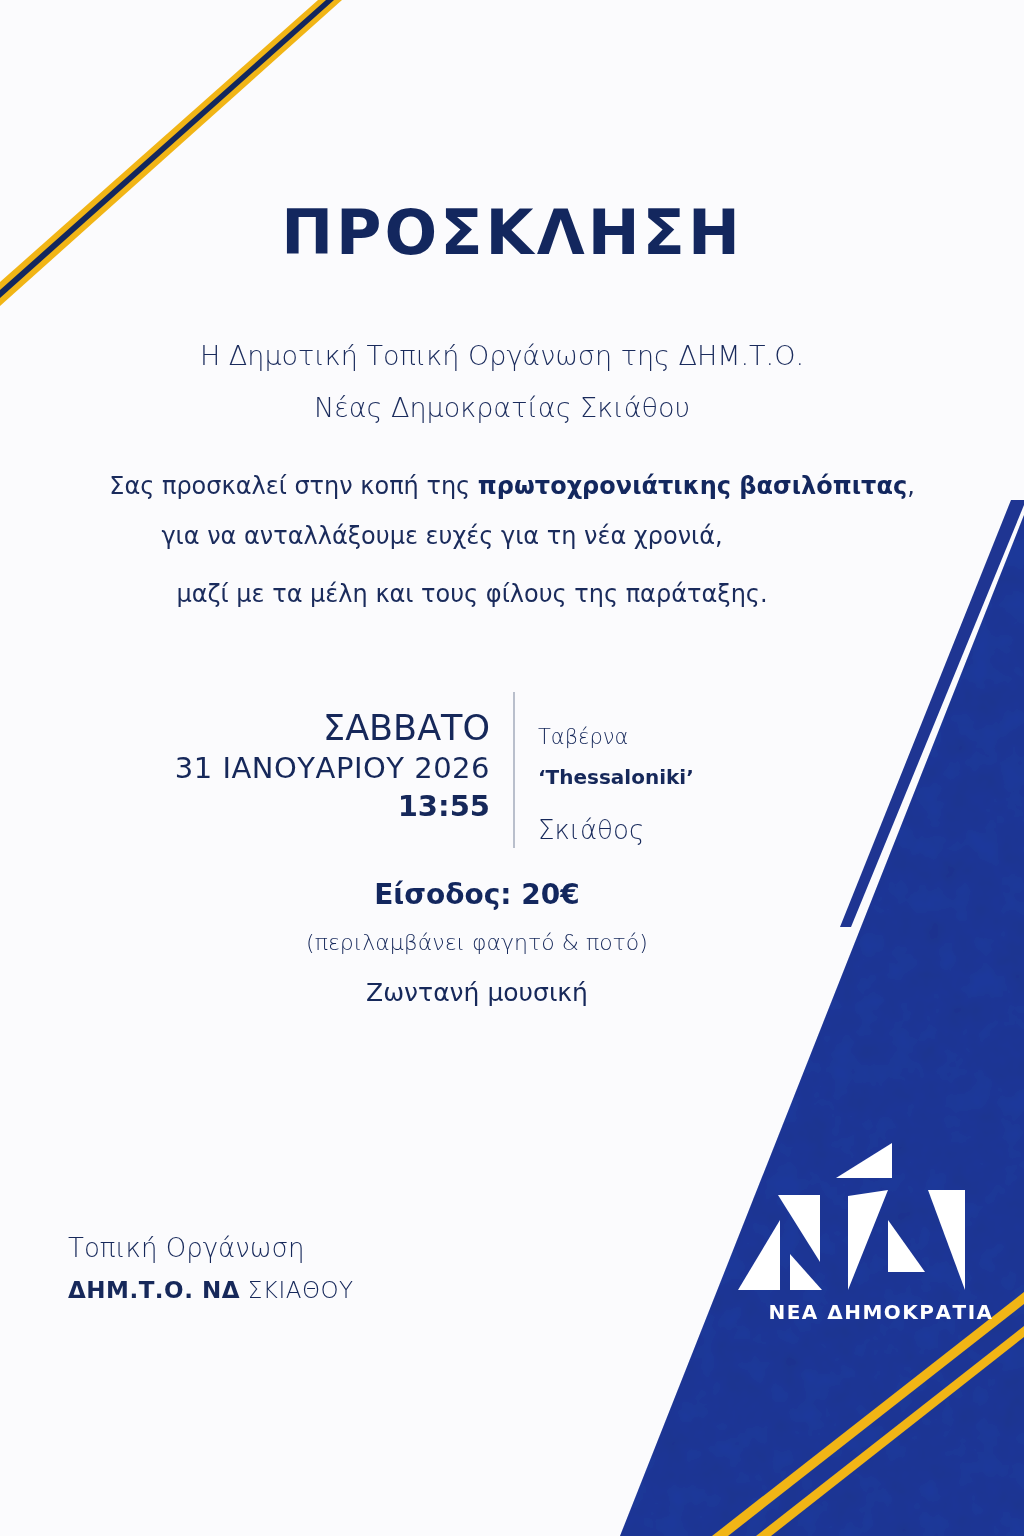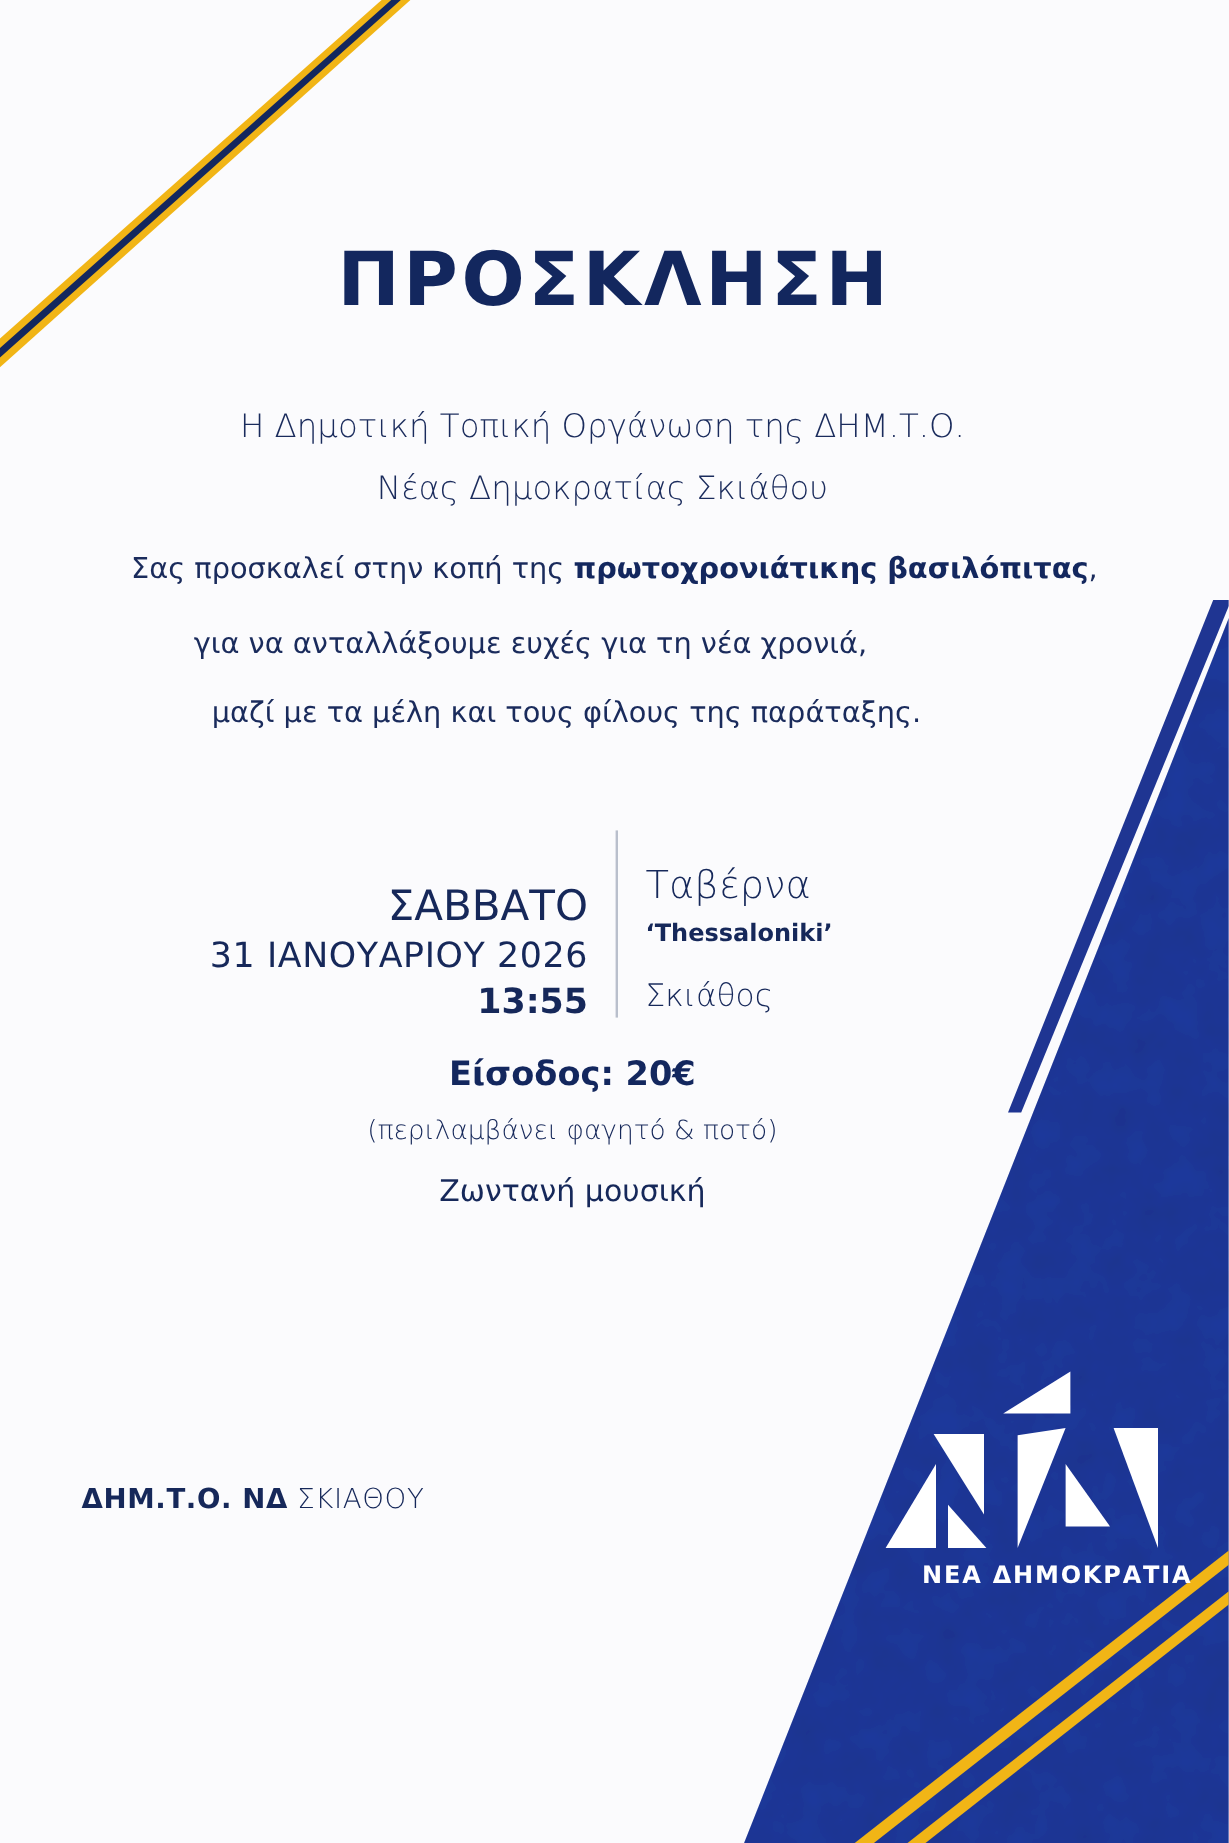--- a/index.html
+++ b/index.html
@@ -11,35 +11,35 @@
     }
     .deco { position: absolute; left: 0; top: 0; width: 1024px; height: 1536px; }
     .center-text { position: absolute; left: 0; width: 1024px; text-align: center; }
     .title {
       top: 196px; font-size: 62px; font-weight: 700; letter-spacing: 3px; color: #13275e;
     }
     .org-line { font-size: 27px; font-weight: 300; color: #1a2b5c; }
     .org1 { top: 340px; left: -10px; }
     .org2 { top: 392px; left: -10px; }
     .inv { font-size: 24px; color: #1a2b5c; }
-    .inv1 { top: 460px; }
+    .inv1 { top: 472px; }
     .inv1 b { font-weight: 700; color: #13275e; }
     .inv2 { top: 522px; left: -70px; }
     .inv3 { top: 580px; left: -40px; }
     .date-block {
-      position: absolute; right: 534px; top: 736px; text-align: right; color: #16285a;
+      position: absolute; right: 534px; top: 708px; text-align: right; color: #16285a;
     }
     .date-block .day { font-size: 35px; font-weight: 400; line-height: 40px; }
     .date-block .date { font-size: 29px; font-weight: 400; line-height: 40px; letter-spacing: 0.5px; }
     .date-block .time { font-size: 29px; font-weight: 700; line-height: 36px; }
     .divider {
       position: absolute; left: 513px; top: 692px; width: 2px; height: 156px; background: #b9bfcc;
     }
     .venue-block { position: absolute; left: 538px; top: 718px; color: #16285a; }
-    .venue-block .label { font-size: 32px; font-weight: 300; line-height: 38px; }
+    .venue-block .label { font-size: 21px; font-weight: 300; line-height: 38px; }
     .venue-block .name { font-size: 20px; font-weight: 700; line-height: 42px; }
     .venue-block .place { font-size: 26px; font-weight: 300; line-height: 40px; margin-top: 12px; }
     .entry { top: 878px; font-size: 28px; font-weight: 700; color: #13275e; left: -35px; }
     .entry-note { top: 930px; font-size: 22px; font-weight: 300; left: -35px; }
     .music { top: 978px; font-size: 25px; left: -35px; }
     .footer { position: absolute; left: 68px; top: 1228px; color: #16285a; }
     .footer .l1 { font-size: 26px; font-weight: 300; line-height: 40px; }
     .footer .l2 { font-size: 23px; line-height: 44px; letter-spacing: 0.5px; }
     .footer .l2 b { font-weight: 700; }
     .footer .l2 span.light { font-weight: 300; }
@@ -117,16 +117,17 @@
   <div class="label">Ταβέρνα</div>
   <div class="name">‘Thessaloniki’</div>
   <div class="place">Σκιάθος</div>
 </div>
 
 <div class="center-text entry">Είσοδος: 20€</div>
 <div class="center-text entry-note">(περιλαμβάνει φαγητό &amp; ποτό)</div>
 <div class="center-text music">Ζωντανή μουσική</div>
 
 <div class="footer">
+  <div class="l1">Τοπική Οργάνωση</div>
   <div class="l2"><b>ΔΗΜ.Τ.Ο. ΝΔ</b><span class="light"> ΣΚΙΑΘΟΥ</span></div>
 </div>
 
 <div class="brand">ΝΕΑ ΔΗΜΟΚΡΑΤΙΑ</div>
 
 </body></html>

